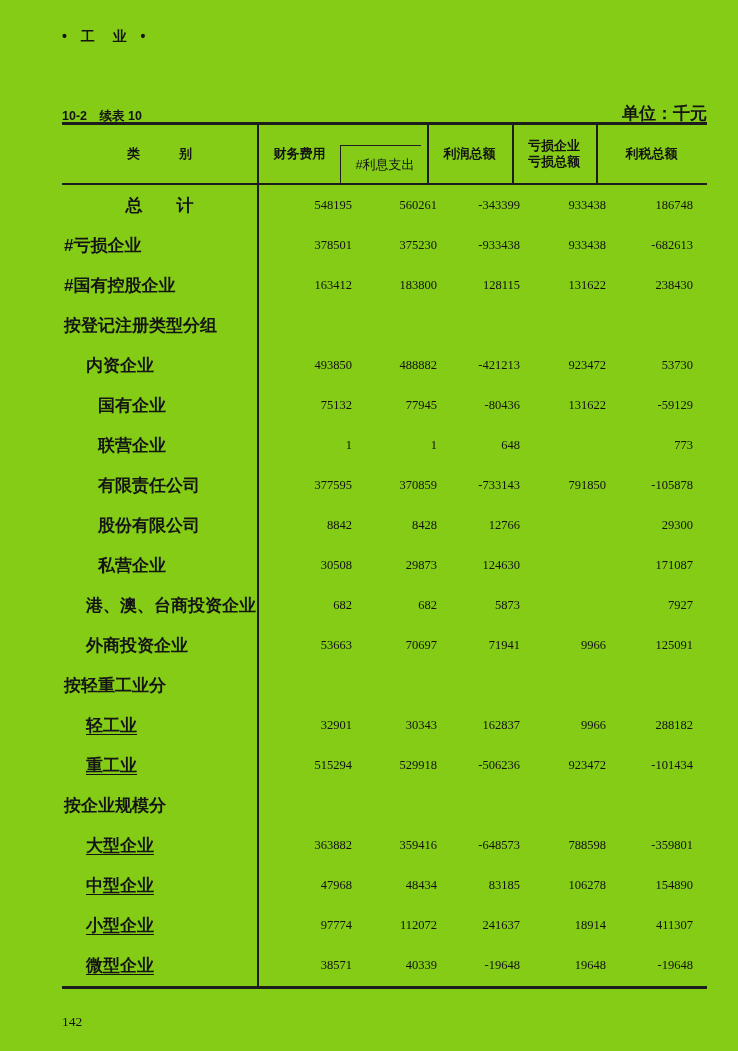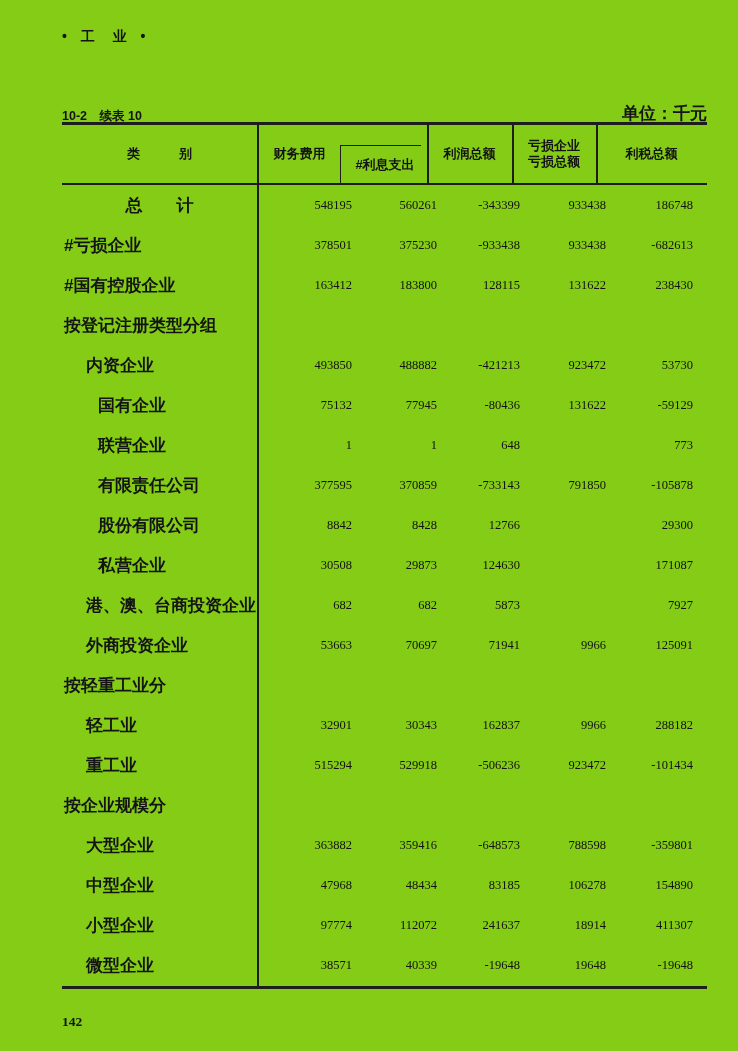--- a/index.html
+++ b/index.html
@@ -38,49 +38,49 @@
   .hcell{
     position:absolute;top:0;bottom:0;display:flex;align-items:center;justify-content:center;
     font-size:13px;font-weight:700;text-align:center;white-space:pre-line;line-height:16px;
   }
   .h-cat{left:0;width:195px;white-space:pre;}
   .h-c1{left:197px;width:81px;}
   .h-box{
     position:absolute;left:278px;top:20px;bottom:0;width:81px;box-sizing:border-box;
     border-top:1.5px solid #1d1d1d;border-left:1.5px solid #1d1d1d;
     display:flex;align-items:center;justify-content:center;
-    font-size:13px;font-weight:700;padding-left:8px;
+    font-size:13px;font-weight:400;padding-left:8px;
   }
   .h-c3{left:365px;width:85px;}
   .h-c4{left:450px;width:84px;}
   .h-c5{left:534px;width:111px;}
   .tbody{
     position:absolute;left:0;top:63px;width:645px;height:804px;box-sizing:border-box;
     border-bottom:3px solid #1d1d1d;
   }
   .trow{display:flex;height:40.05px;align-items:center;}
   .cell-label{
     width:195px;box-sizing:border-box;flex:none;
     font-size:17px;font-weight:700;white-space:pre;overflow:visible;
   }
   .ind0{padding-left:2px;} .ind1{padding-left:24px;} .ind2{padding-left:36px;}
   .lbl-center{text-align:center;padding-left:0;}
-  .underline{text-underline-offset:3px;margin-top:27px;}
+  .underline{text-decoration:underline;text-underline-offset:3px;margin-top:27px;}
   .num{
     box-sizing:border-box;flex:none;text-align:right;
     font-family:"Liberation Serif","DejaVu Serif",serif;
     font-size:12.5px;font-weight:400;color:#111;
     padding-right:3px;white-space:pre;
   }
   .nc1{width:98px;} .nc2{width:85px;} .nc3{width:83px;} .nc4{width:86px;}
   .nc5{width:97px;padding-right:13px;}
   .page-number{
     position:absolute;left:62px;top:1014px;
     font-family:"Liberation Serif","DejaVu Serif",serif;
-    font-size:13.5px;font-weight:700;
+    font-size:13.5px;font-weight:400;
   }
 </style>
 </head>
 <body>
 
 <div class="page">
 
   <div class="section-title">•  工　业  •</div>
 
   <div class="caption-row">

